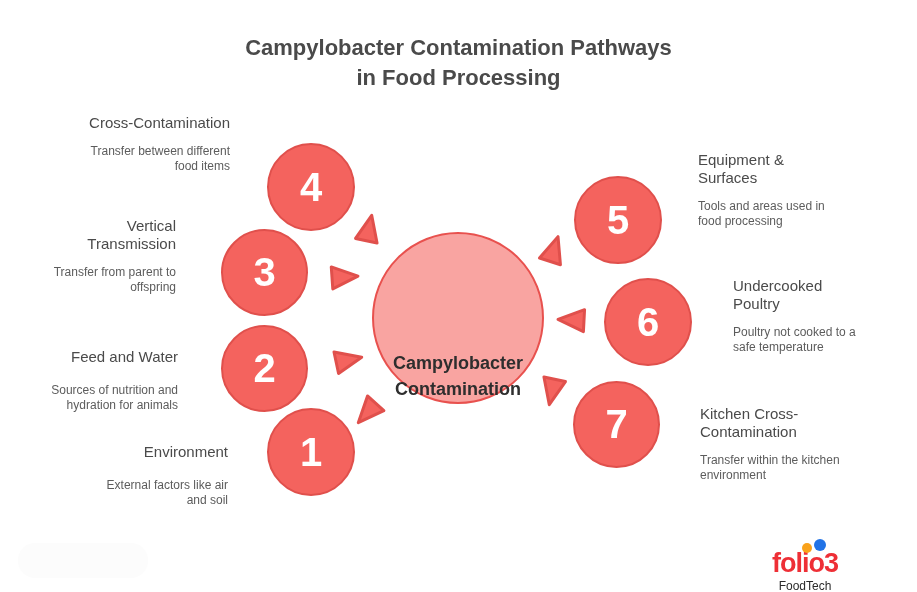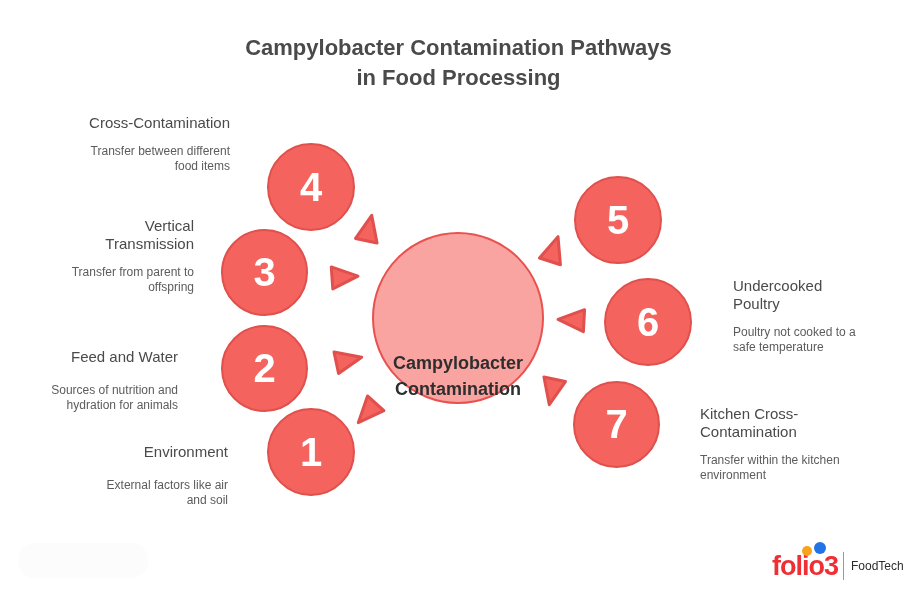--- a/index.html
+++ b/index.html
@@ -104,20 +104,21 @@
     border-radius: 17px;
     background: #fcfcfc;
   }
   .logo {
     position: absolute;
     left: 772px;
     top: 548px;
     height: 36px;
     display: flex;
     align-items: center;
+    flex-direction: column;
   }
   .logo-brand-wrap { position: relative; }
   .logo-brand {
     font-size: 27px;
     font-weight: bold;
     color: var(--logo-red);
     letter-spacing: -1px;
   }
   .logo-dot { position: absolute; border-radius: 50%; }
   .logo-dot.orange {
@@ -155,33 +156,37 @@
     <div class="center-label">
       <div>Campylobacter</div>
       <div>Contamination</div>
     </div>
   </div>
 
   <div class="node-text align-right" style="left:85px; top:114px; width:145px;">
     <div class="node-title">Cross-Contamination</div>
     <div class="node-desc gap-sm">Transfer between different food items</div>
   </div>
-  <div class="node-text align-right" style="left:66px; top:217px; width:128px;">
+  <div class="node-text align-right" style="left:48px; top:217px; width:128px;">
     <div class="node-title">Vertical Transmission</div>
     <div class="node-desc gap-sm">Transfer from parent to offspring</div>
   </div>
   <div class="node-text align-right" style="left:88px; top:443px; width:140px;">
     <div class="node-title">Environment</div>
     <div class="node-desc gap-lg">External factors like air and soil</div>
   </div>
   <div class="node-text align-right" style="left:44px; top:348px; width:134px;">
     <div class="node-title">Feed and Water</div>
     <div class="node-desc gap-lg">Sources of nutrition and hydration for animals</div>
   </div>
 
+  <div class="node-text align-left" style="left:698px; top:151px; width:140px;">
+    <div class="node-title">Equipment &amp; Surfaces</div>
+    <div class="node-desc gap-sm">Tools and areas used in food processing</div>
+  </div>
   <div class="node-text align-left" style="left:700px; top:405px; width:150px;">
     <div class="node-title">Kitchen Cross-Contamination</div>
     <div class="node-desc gap-sm">Transfer within the kitchen environment</div>
   </div>
   <div class="node-text align-left" style="left:733px; top:277px; width:133px;">
     <div class="node-title">Undercooked Poultry</div>
     <div class="node-desc gap-sm">Poultry not cooked to a safe temperature</div>
   </div>
 
   <div class="num-circle" style="left:267px; top:408px; width:88px; height:88px;">

